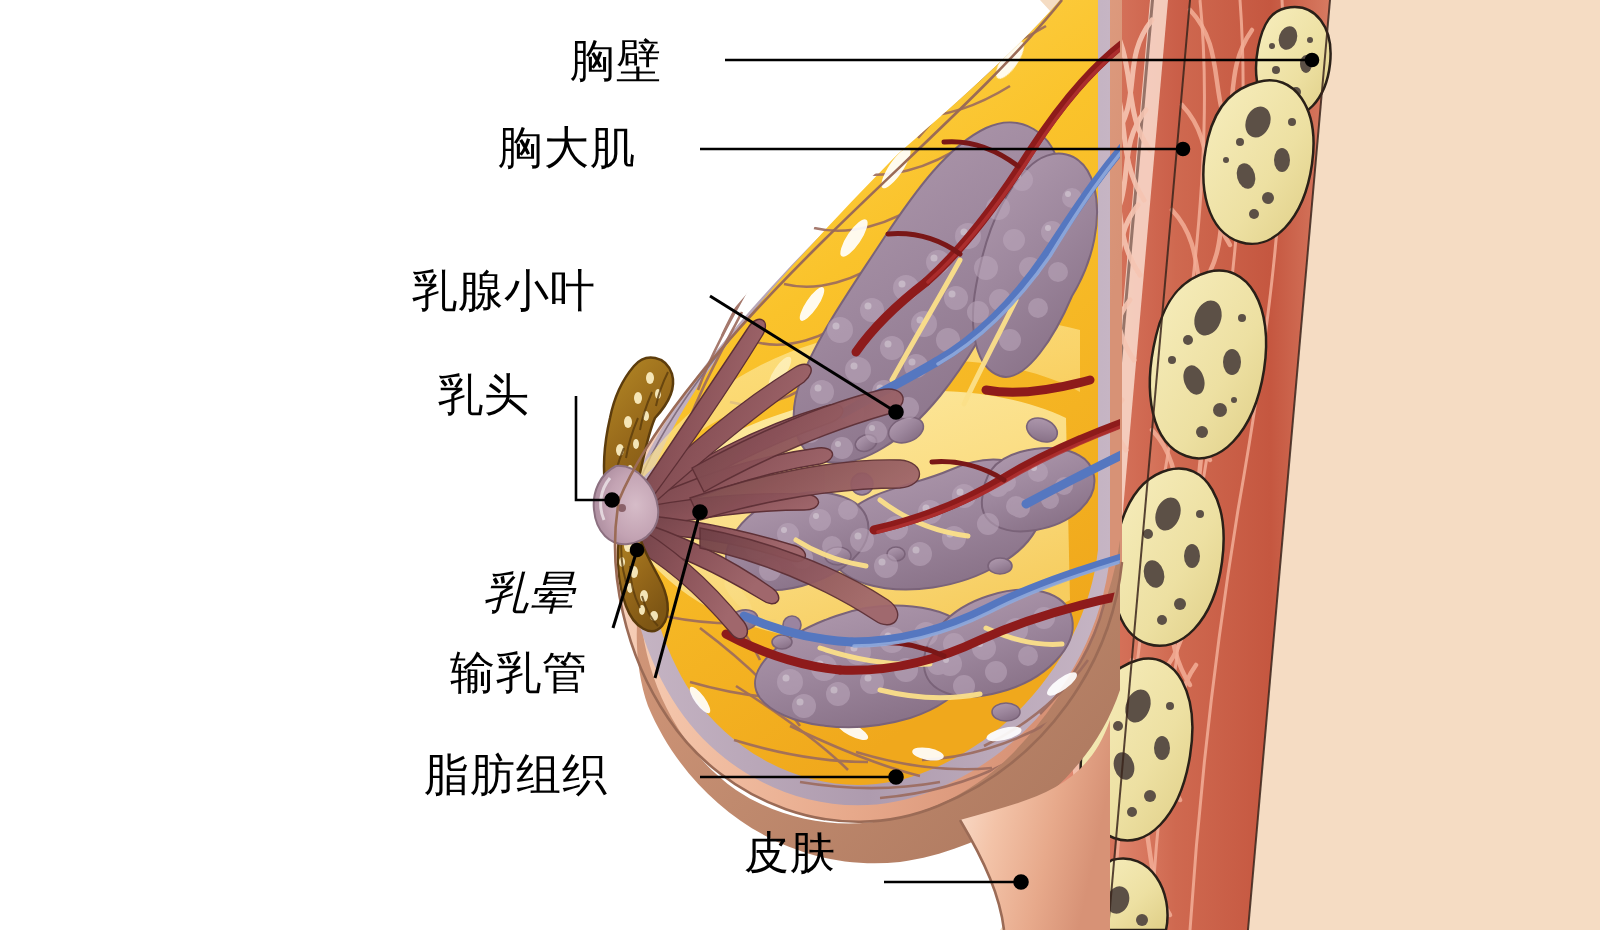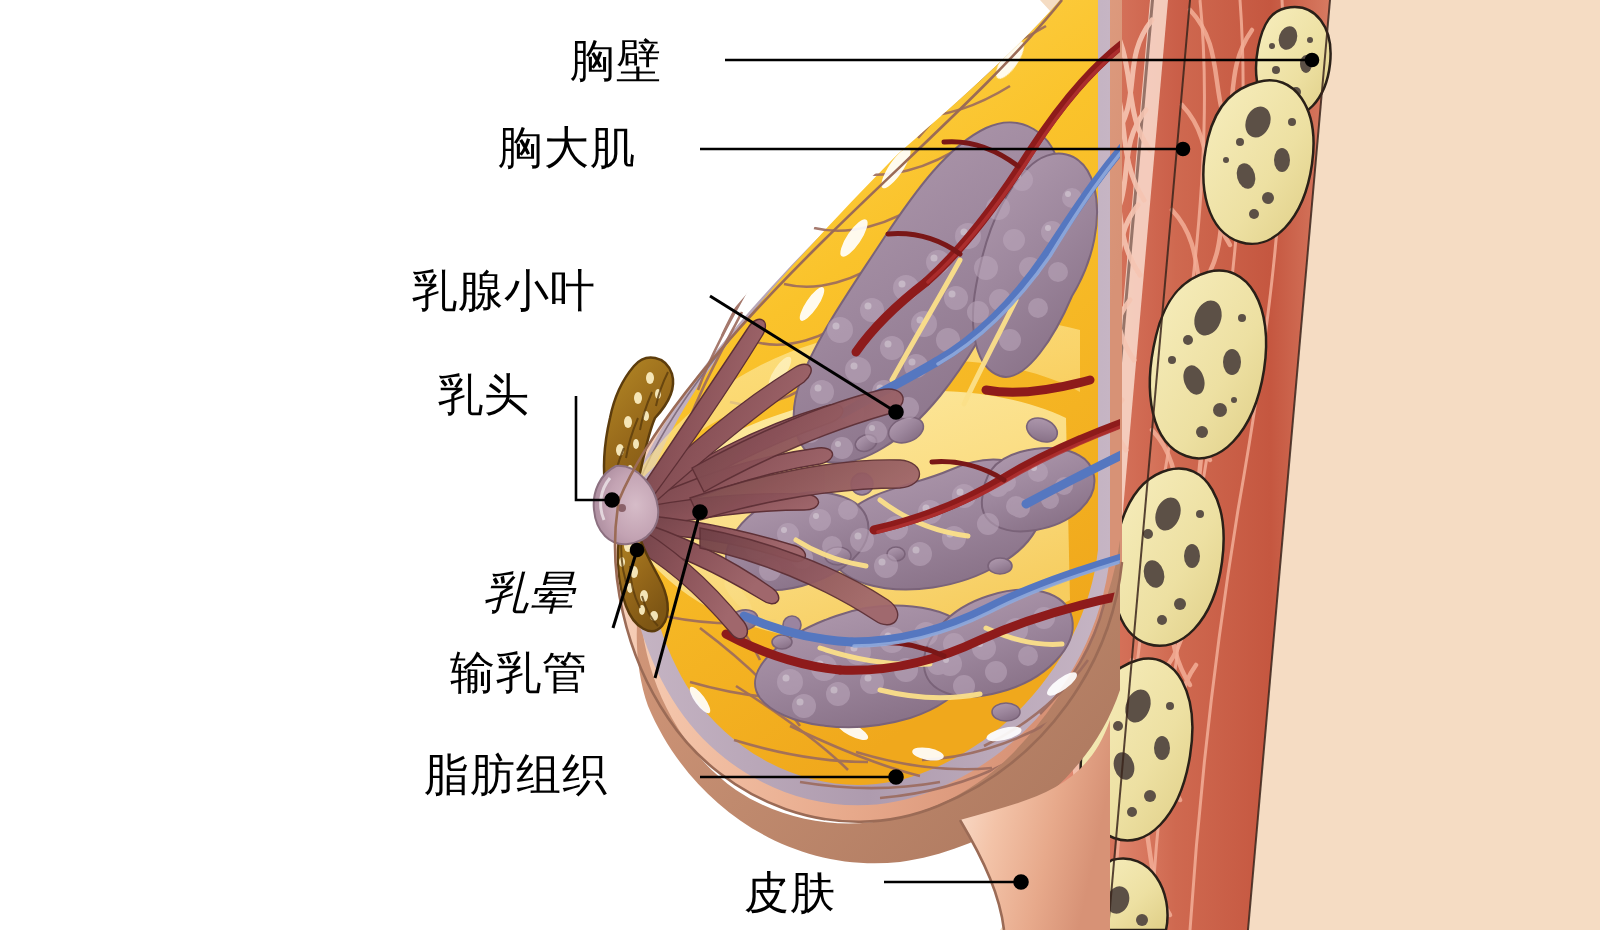--- a/index.html
+++ b/index.html
@@ -753,15 +753,15 @@
     </g>
   </svg>
 
   <div class="lbl" style="left:570px;top:38px;">胸壁</div>
   <div class="lbl" style="left:498px;top:125px;">胸大肌</div>
   <div class="lbl" style="left:412px;top:268px;">乳腺小叶</div>
   <div class="lbl" style="left:438px;top:372px;">乳头</div>
   <div class="lbl" style="left:483px;top:570px;font-style:italic;">乳晕</div>
   <div class="lbl" style="left:424px;top:752px;">脂肪组织</div>
   <div class="lbl" style="left:450px;top:650px;">输乳管</div>
-  <div class="lbl" style="left:744px;top:830px;margin-top:40px;">皮肤</div>
+  <div class="lbl" style="left:744px;top:830px;">皮肤</div>
 
 </div>
 
 </body></html>

